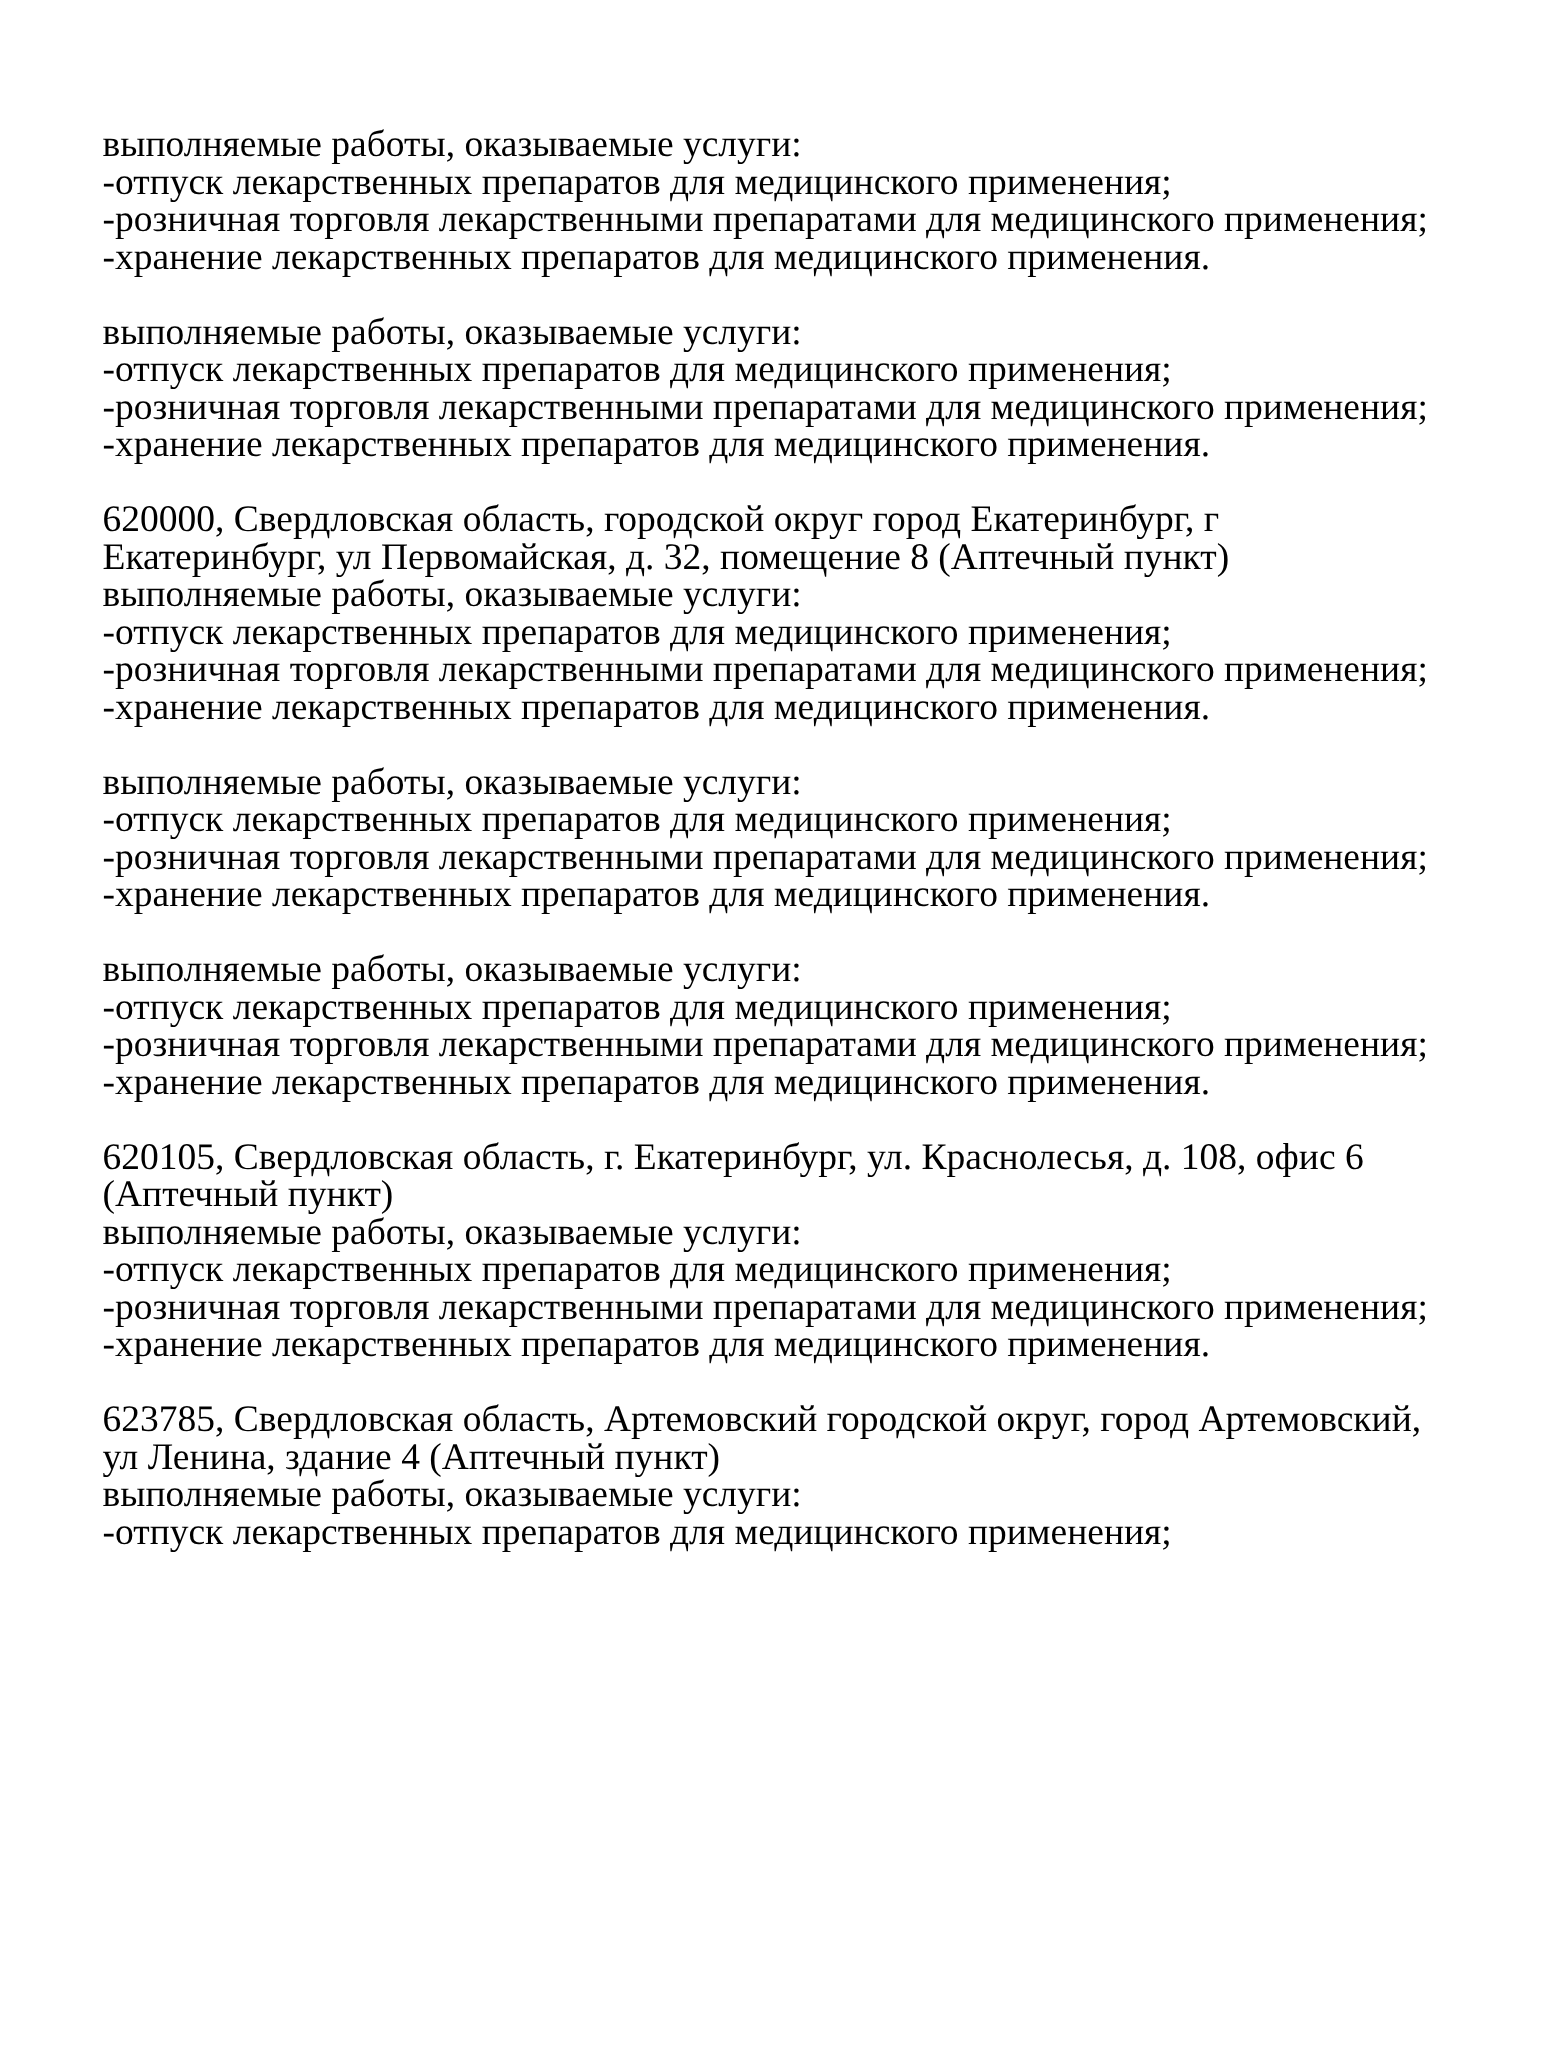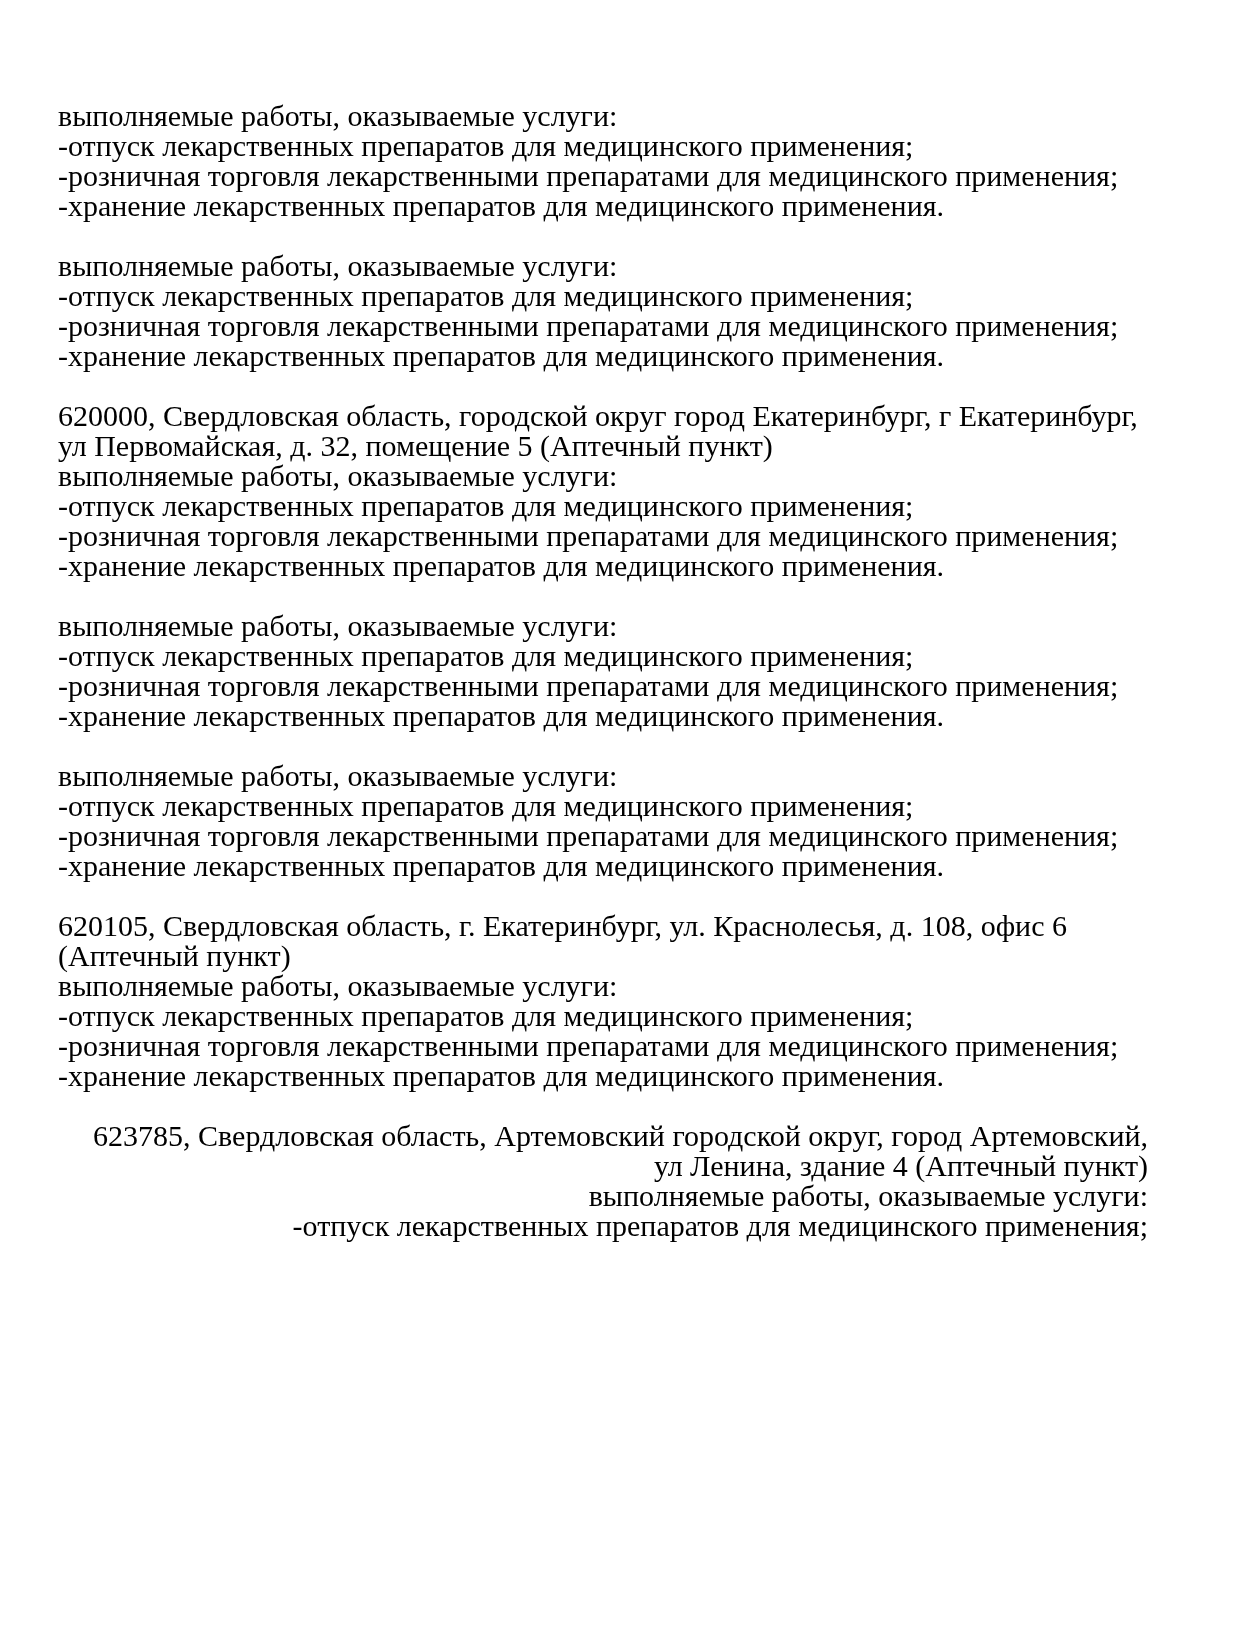--- a/index.html
+++ b/index.html
@@ -10,33 +10,32 @@
   .page {
     position: relative;
     box-sizing: border-box;
     width: 1240px;
     height: 1650px;
     background: #ffffff;
     color: #000000;
     font-family: "Liberation Serif", "DejaVu Serif", serif;
     font-size: 30px;
     line-height: 30px;
-    padding: 101px 92px 0 58px;
+    padding: 101px 92px 0 82px;
     overflow: hidden;
   }
   .page p {
     margin: 0;
     padding: 0;
   }
   .entry {
     margin: 0 0 30px 0;
   }
   .entry:last-child {
     margin-bottom: 10px;
-    text-align: right;
   }
 </style>
 </head>
 <body>
 
 <div class="page">
 
   <section class="entry">
     <p>выполняемые работы, оказываемые услуги:</p>
     <p>-отпуск лекарственных препаратов для медицинского применения;</p>
@@ -45,21 +44,21 @@
   </section>
 
   <section class="entry">
     <p>выполняемые работы, оказываемые услуги:</p>
     <p>-отпуск лекарственных препаратов для медицинского применения;</p>
     <p>-розничная торговля лекарственными препаратами для медицинского применения;</p>
     <p>-хранение лекарственных препаратов для медицинского применения.</p>
   </section>
 
   <section class="entry">
-    <p>620000, Свердловская область, городской округ город Екатеринбург, г Екатеринбург, ул Первомайская, д. 32, помещение 5 (Аптечный пункт)</p>
+    <p>620000, Свердловская область, городской округ город Екатеринбург, г Екатеринбург, ул Первомайская, д. 32, помещение 8 (Аптечный пункт)</p>
     <p>выполняемые работы, оказываемые услуги:</p>
     <p>-отпуск лекарственных препаратов для медицинского применения;</p>
     <p>-розничная торговля лекарственными препаратами для медицинского применения;</p>
     <p>-хранение лекарственных препаратов для медицинского применения.</p>
   </section>
 
   <section class="entry">
     <p>выполняемые работы, оказываемые услуги:</p>
     <p>-отпуск лекарственных препаратов для медицинского применения;</p>
     <p>-розничная торговля лекарственными препаратами для медицинского применения;</p>

